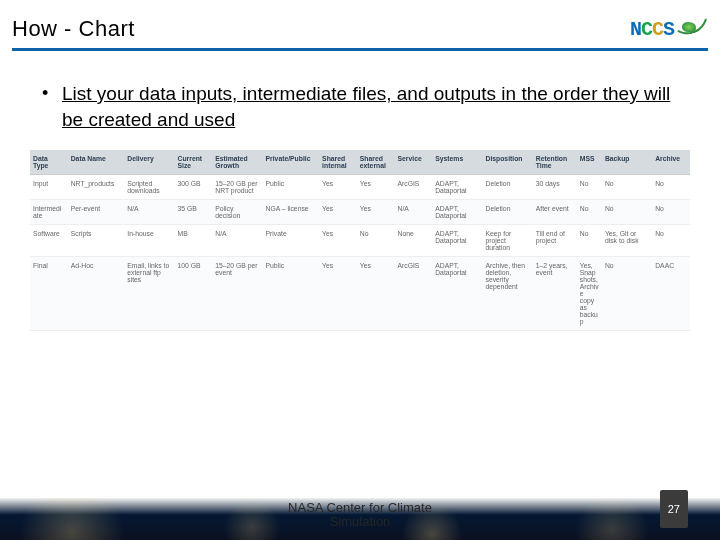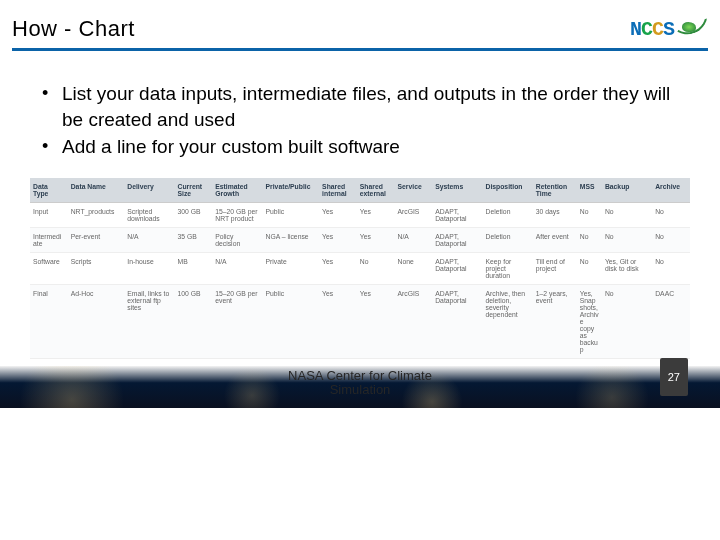--- a/index.html
+++ b/index.html
@@ -1,31 +1,31 @@
 <!DOCTYPE html>
 <html><head>
 <meta charset="utf-8">
 <style>
   * { box-sizing: border-box; margin: 0; padding: 0; }
   html, body { width: 720px; height: 540px; font-family: Verdana, Arial, sans-serif; background: #fff; color: #000; }
-  .slide { width: 720px; height: 408px; position: relative; display: flex; flex-direction: column; }
+  .slide { width: 720px; height: 540px; position: relative; display: flex; flex-direction: column; }
   .header { padding: 16px 12px 6px 12px; display: flex; align-items: center; justify-content: space-between; }
   .title { font-size: 22px; font-weight: 400; letter-spacing: 0.5px; }
   .logo { display: flex; align-items: center; gap: 4px; }
   .logo-word { font-weight: 800; letter-spacing: -1px; font-size: 20px; font-family: Liberation Mono, monospace; }
   .logo-word .n1 { color: #0b6db7; }
   .logo-word .c1 { color: #17a34a; }
   .logo-word .c2 { color: #d39b1e; }
   .logo-word .s1 { color: #0b6db7; }
   .logo-globe { width: 26px; height: 26px; border-radius: 50%; background: radial-gradient(circle at 30% 30%, #7cc6ff 0%, #2b8bd9 60%, #0b5ea0 100%); position: relative; overflow: hidden; }
   .logo-globe::after { content:""; position:absolute; width:14px; height:10px; background: radial-gradient(ellipse at center, #7ed957 0%, #2e8b3d 80%); border-radius:50% 60% 40% 50%; top:6px; left:4px; }
   .logo-swoosh { position:absolute; width:40px; height:20px; border:2px solid #2e8b3d; border-color: transparent transparent #2e8b3d transparent; border-radius: 0 0 50px 50px; transform: rotate(-15deg); top:-2px; left:-8px; }
   .rule { height: 3px; background: #0b63a8; margin: 0 12px 0 12px; }
   .content { padding: 30px 36px 8px 36px; flex: 0 0 auto; }
-  ul { list-style: none; }
+  ul { list-style: none; text-decoration: underline; }
   li { position: relative; padding-left: 26px; font-size: 19px; line-height: 1.35; margin-bottom: 2px; }
   li::before { content:"•"; position:absolute; left:6px; top:0; font-size:18px; }
   .tablewrap { padding: 8px 30px 4px 30px; }
   table { width: 100%; border-collapse: collapse; table-layout: fixed; font-size: 6.8px; }
   th { background: #d6dbe0; color: #2c3e50; font-weight: 700; padding: 5px 3px; text-align: left; border-bottom: 1px solid #ccc; vertical-align: top; }
   td { padding: 5px 3px; color: #666; border-bottom: 1px solid #eee; vertical-align: top; word-wrap: break-word; }
   tbody tr:nth-child(even) td { background: #fafbfc; }
   .footer { position: absolute; bottom: 0; left: 0; right: 0; height: 42px; display: flex; align-items: center; justify-content: center; background: linear-gradient(to bottom, #f3f3f3 0%, #041833 40%, #0a1020 100%); margin-top: 46px; }
   .footer::before { content:""; position:absolute; inset:0; background:
       radial-gradient(circle at 10% 80%, rgba(255,220,140,0.25) 0, transparent 8%),
@@ -54,21 +54,20 @@
         <span class="logo-swoosh"></span>
       </span>
     </div>
   </div>
 
   <div class="rule"></div>
 
   <div class="content">
     <ul>
       <li>List your data inputs, intermediate files, and outputs in the order they will be created and used</li>
-      <li>Add a line for your custom built software</li>
     </ul>
   </div>
 
   <div class="tablewrap">
     <table>
       <colgroup>
         <col class="c0">
           <col class="c1">
           <col class="c2">
           <col class="c3">

